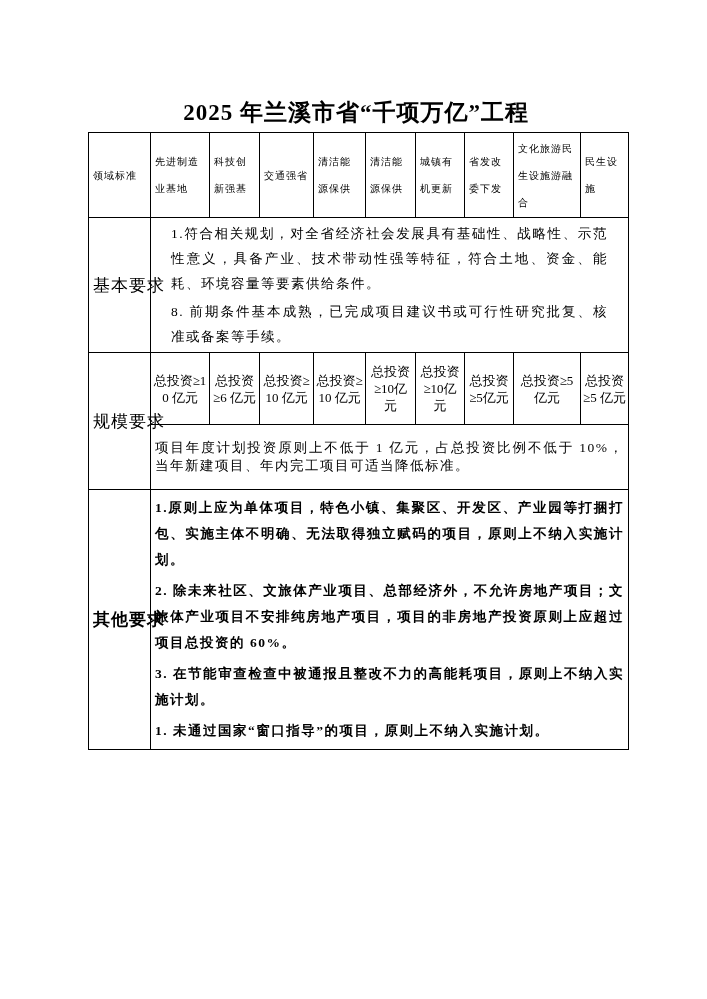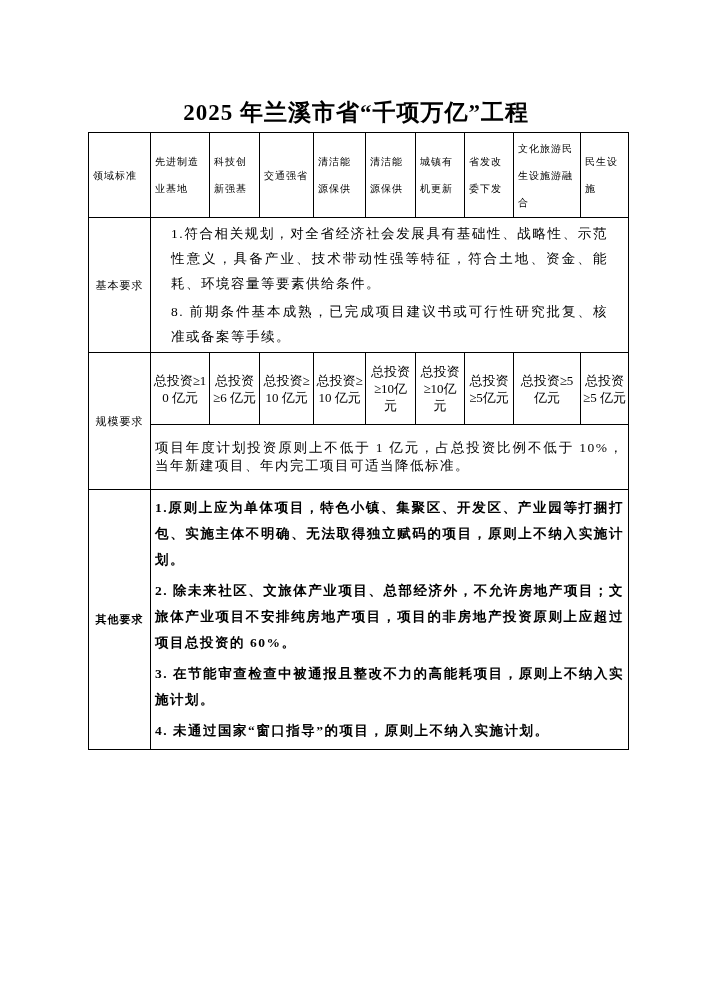--- a/index.html
+++ b/index.html
@@ -59,21 +59,21 @@
   }
   th.hdr {
     height: 84px;
     text-align: left;
     font-size: 10px;
     line-height: 27px;
     letter-spacing: 1px;
   }
   td.row-label {
     text-align: center;
-    font-size: 11px;
+    font-size: 17px;
     letter-spacing: 1px;
     white-space: nowrap;
   }
   td.merged-text {
     text-align: justify;
     font-size: 13.5px;
     letter-spacing: 1.5px;
     padding: 2px 8px;
   }
   td.merged-text p {
@@ -164,21 +164,21 @@
           <p>项目年度计划投资原则上不低于 1 亿元，占总投资比例不低于 10%，当年新建项目、年内完工项目可适当降低标准。</p>
         </td>
       </tr>
 
       <tr class="other-row">
         <td class="row-label">其他要求</td>
         <td class="merged-text" colspan="9">
           <p>1.原则上应为单体项目，特色小镇、集聚区、开发区、产业园等打捆打包、实施主体不明确、无法取得独立赋码的项目，原则上不纳入实施计划。</p>
           <p>2. 除未来社区、文旅体产业项目、总部经济外，不允许房地产项目；文旅体产业项目不安排纯房地产项目，项目的非房地产投资原则上应超过项目总投资的 60%。</p>
           <p>3. 在节能审查检查中被通报且整改不力的高能耗项目，原则上不纳入实施计划。</p>
-          <p>4. 未通过国家“窗口指导”的项目，原则上不纳入实施计划。</p>
+          <p>1. 未通过国家“窗口指导”的项目，原则上不纳入实施计划。</p>
         </td>
       </tr>
     </tbody>
       </table>
   </div>
 
   <div class="page-number">- 1 -</div>
 </div>
 
 </body></html>

